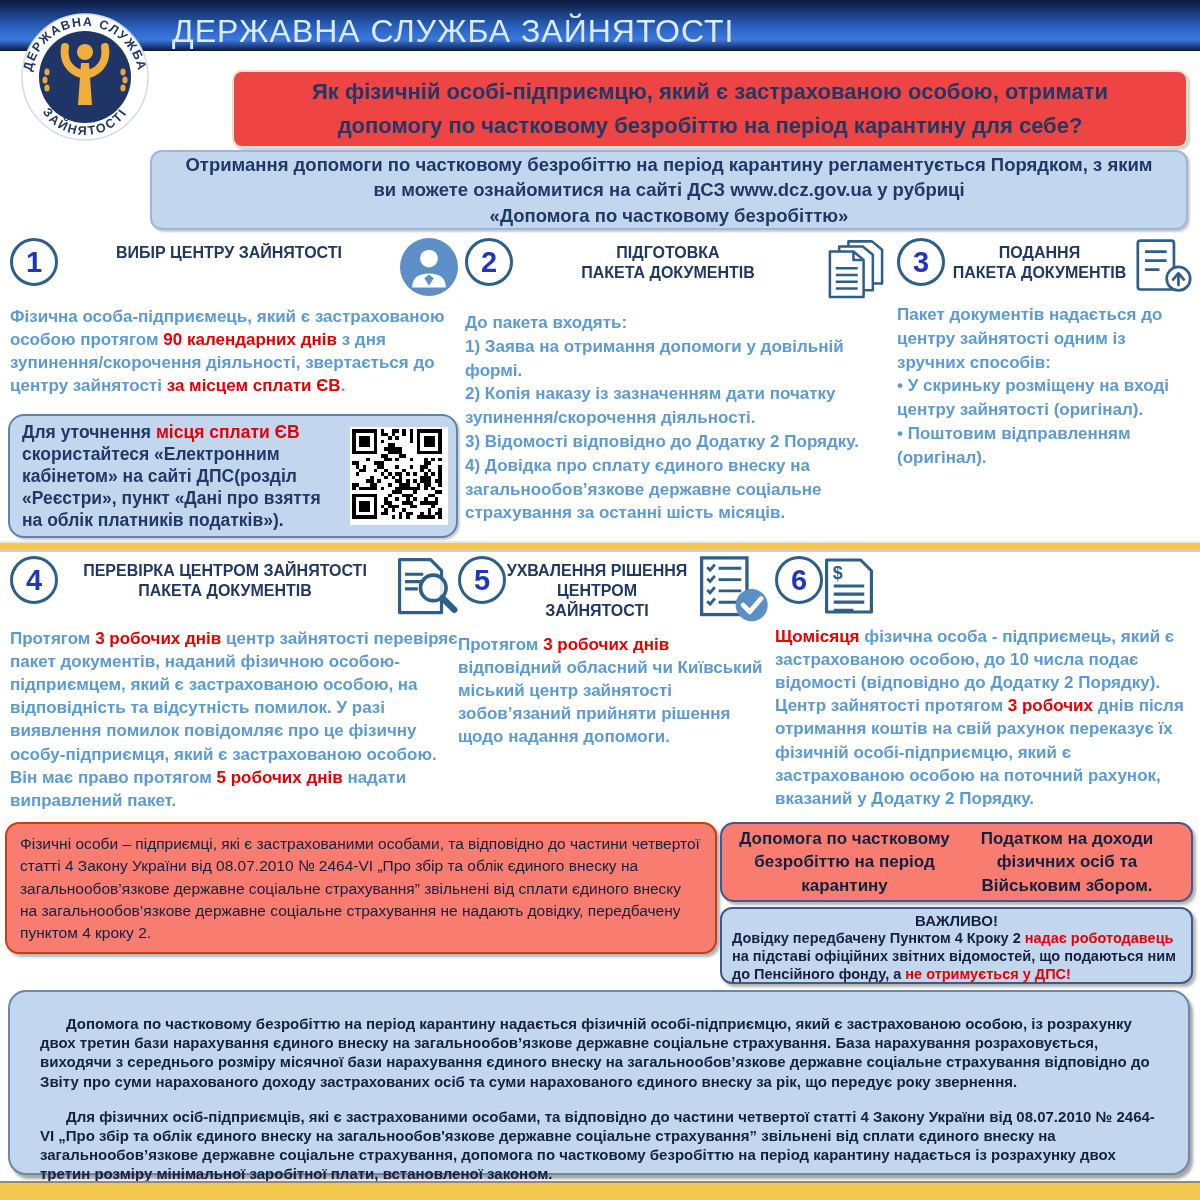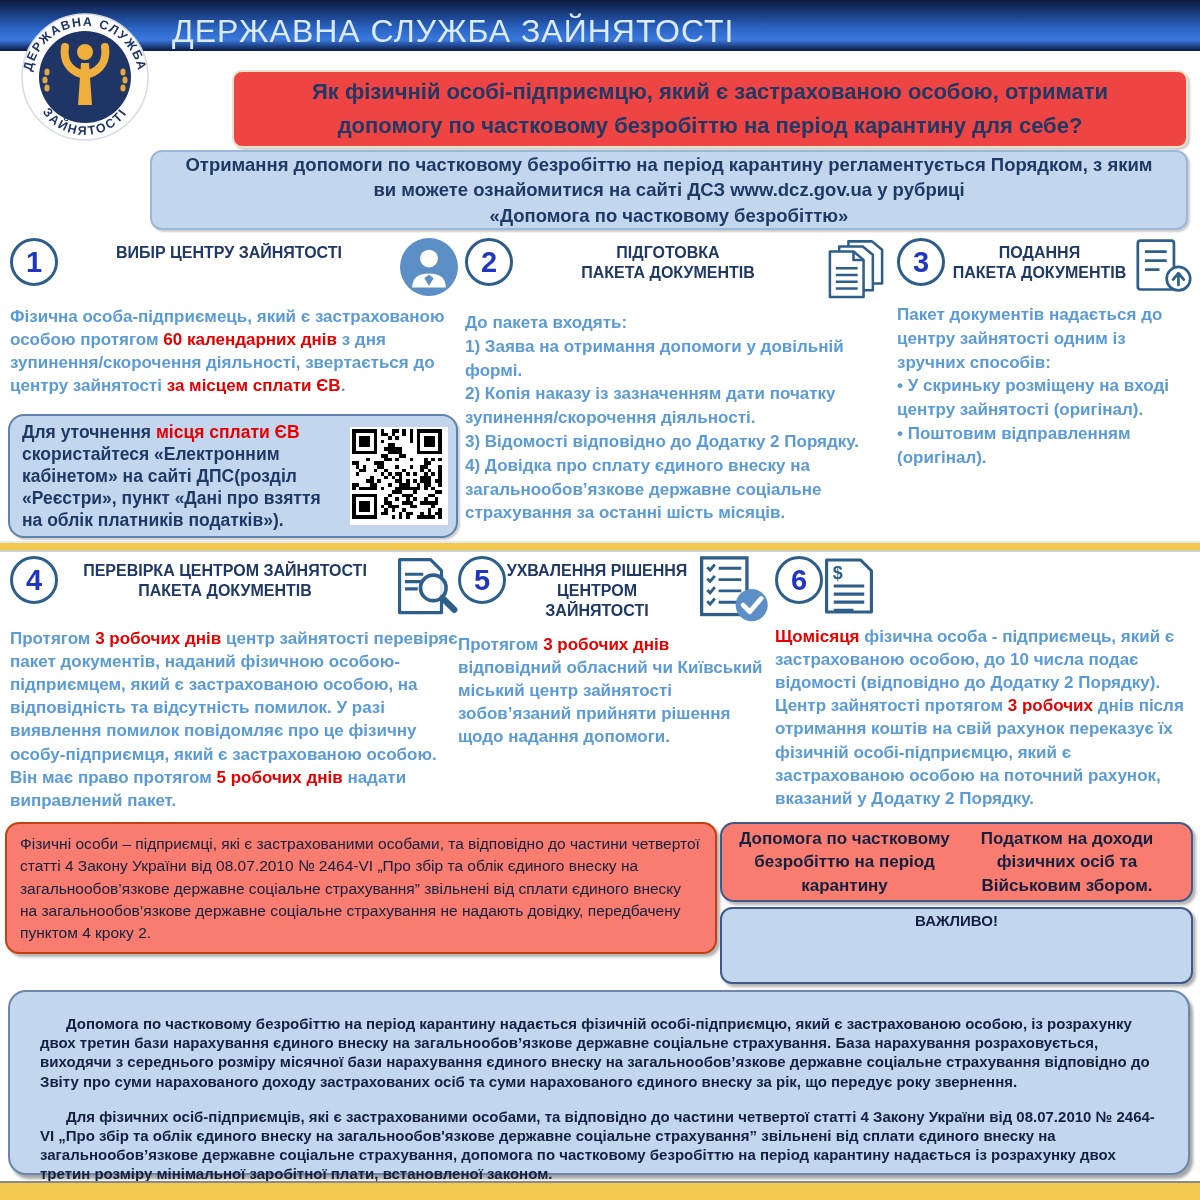--- a/index.html
+++ b/index.html
@@ -153,21 +153,21 @@
     <div class="step-title">ВИБІР ЦЕНТРУ ЗАЙНЯТОСТІ</div>
     <span class="step-icon">
       <svg width="58" height="58" viewBox="0 0 62 62">
         <circle cx="31" cy="31" r="31" fill="#5C8FC5"></circle>
         <circle cx="31" cy="22" r="9.5" fill="#fff"></circle>
         <path d="M13 53 q0 -15 18 -15 q18 0 18 15 z" fill="#fff"></path>
         <path d="M31 39 l5 4 -5 8 -5 -8 z" fill="#5C8FC5"></path>
       </svg>
     </span>
   </div>
-  <div class="step-body"><span>Фізична особа-підприємець, який є застрахованою особою протягом </span><span class="seg-red">60 календарних днів</span><span> з дня зупинення/скорочення діяльності, звертається до центру зайнятості </span><span class="seg-red">за місцем сплати ЄВ</span><span>.</span></div>
+  <div class="step-body"><span>Фізична особа-підприємець, який є застрахованою особою протягом </span><span class="seg-red">90 календарних днів</span><span> з дня зупинення/скорочення діяльності, звертається до центру зайнятості </span><span class="seg-red">за місцем сплати ЄВ</span><span>.</span></div>
 </div>
 
 <div class="note1">
   <div class="note1-text"><span>Для уточнення </span><span class="seg-red">місця сплати ЄВ</span><span> скористайтеся «Електронним кабінетом» на сайті ДПС(розділ «Реєстри», пункт «Дані про взяття на облік платників податків»).</span></div>
   <div class="qr-wrap">
     <svg id="qr-svg" width="90" height="90" shape-rendering="crispEdges" viewBox="0 0 25 25">
         <rect x="8" y="0" width="1" height="1" fill="#000"></rect>
         <rect x="11" y="0" width="1" height="1" fill="#000"></rect>
         <rect x="12" y="0" width="1" height="1" fill="#000"></rect>
         <rect x="14" y="0" width="1" height="1" fill="#000"></rect>
@@ -458,20 +458,21 @@
 
 <div class="note-exempt">Фізичні особи – підприємці, які є застрахованими особами, та відповідно до частини четвертої статті 4 Закону України від 08.07.2010 № 2464-VI „Про збір та облік єдиного внеску на загальнообов’язкове державне соціальне страхування” звільнені від сплати єдиного внеску на загальнообов’язкове державне соціальне страхування не надають довідку, передбачену пунктом 4 кроку 2.</div>
 
 <div class="note-tax">
     <span>Допомога по частковому безробіттю на період карантину </span>
     <span>  Податком на доходи фізичних осіб та  Військовим збором.</span>
   </div>
 
 <div class="note-important">
   <div class="imp-title">ВАЖЛИВО!</div>
+  <div><span>Довідку передбачену Пунктом 4 Кроку 2 </span><span class="seg-red">надає роботодавець</span><span> на підставі офіційних звітних відомостей, що подаються ним до Пенсійного фонду, а </span><span class="seg-red">не отримується у ДПС!</span></div>
 </div>
 
 <div class="benefit">
   <p>Допомога по частковому безробіттю на період карантину надається фізичній особі-підприємцю, який є застрахованою особою, із розрахунку двох третин бази нарахування єдиного внеску на загальнообов’язкове державне соціальне страхування. База нарахування розраховується, виходячи з середнього розміру місячної бази нарахування єдиного внеску на загальнообов’язкове державне соціальне страхування відповідно до Звіту про суми нарахованого доходу застрахованих осіб та суми нарахованого єдиного внеску за рік, що передує року звернення.</p>
   <p>Для фізичних осіб-підприємців, які є застрахованими особами, та відповідно до частини четвертої статті 4 Закону України від 08.07.2010 № 2464-VI „Про збір та облік єдиного внеску на загальнообов'язкове державне соціальне страхування” звільнені від сплати єдиного внеску на загальнообов’язкове державне соціальне страхування, допомога по частковому безробіттю на період карантину надається із розрахунку двох третин розміру мінімальної заробітної плати, встановленої законом.</p>
 </div>
 
 <div class="bottom-bar"></div>
 
 </body></html>

